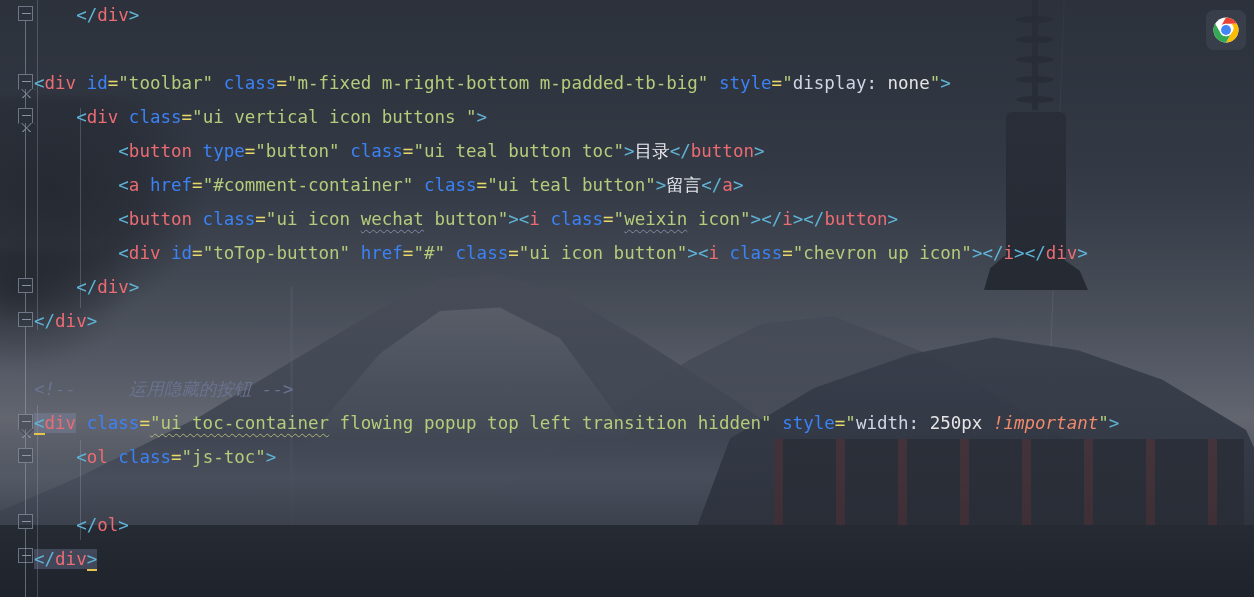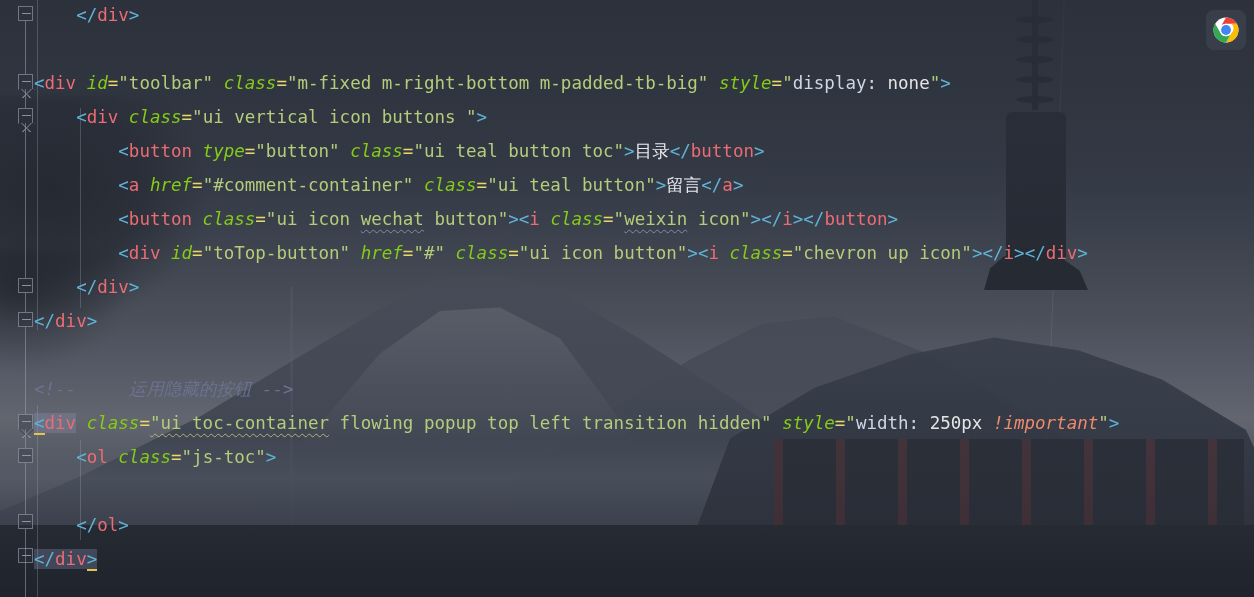--- a/index.html
+++ b/index.html
@@ -153,21 +153,21 @@
   
   #code {
     position:absolute; left:0; top:0; width:100%; height:100%;
     font-size:17.5px; line-height:34px;
     white-space:pre;
   }
   .ln { position:absolute; left:0; height:34px; padding-left:34px; }
 
   .pun   { color:#5fb3d6; }          
   .tag   { color:#ec6c73; }          
-  .attr  { color:#84cc16; font-style:italic; }
+  .attr  { color:#3b82f6; }
   .eq    { color:#e6d96a; }
   .str   { color:#b5cc7a; }
   .txt   { color:#e6e9ef; }
   .cmt   { color:#6a7390; font-style:italic; }
   .cssp  { color:#cfd6e4; }          
   .cssv  { color:#e5e5e5; }          
   .imp   { color:#f08a6c; font-style:italic; }
 
   .typo  { text-decoration: underline wavy rgba(178,184,120,.95); text-underline-offset:4px;
            text-decoration-thickness:1px; }

